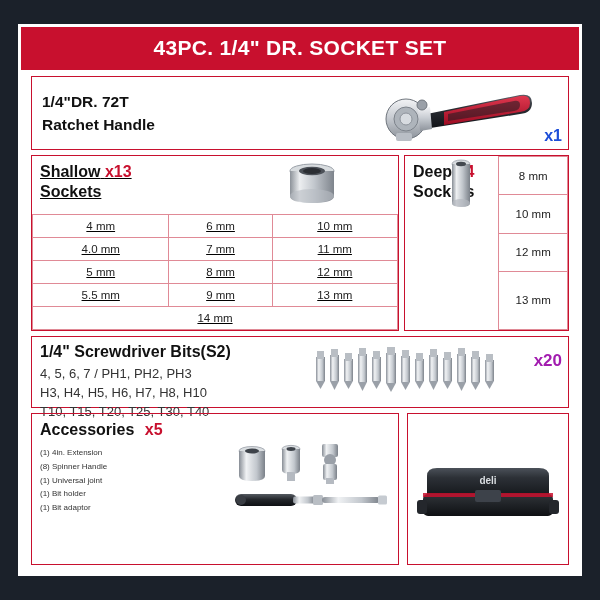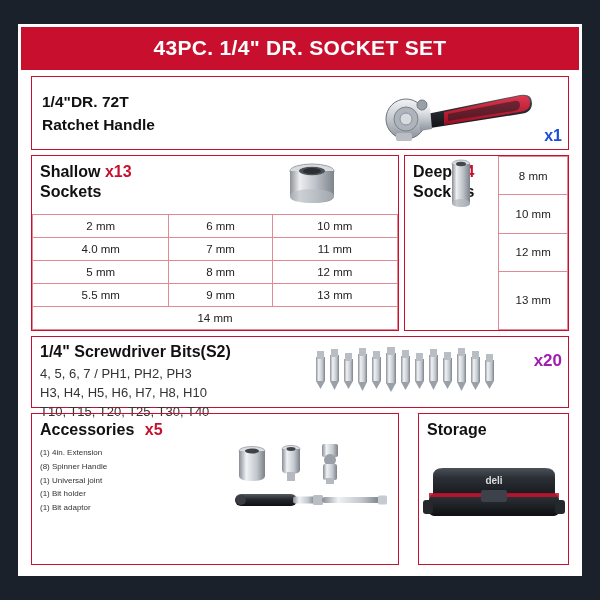--- a/index.html
+++ b/index.html
@@ -109,20 +109,21 @@
   
   .sockets-wrap {
     margin-top: 5px;
     display: flex;
     gap: 5px;
   }
   .shallow-box {
     flex: 0 0 368px;
     display: flex;
     flex-direction: column;
+    text-decoration: underline;
   }
   .deep-box {
     flex: 1;
     display: flex;
     flex-direction: row;
     gap: 16px;
   }
   .sock-head {
     display: flex;
     align-items: flex-start;
@@ -181,21 +182,21 @@
   }
   .bits-qty {
     position: absolute;
     right: 6px;
     top: 14px;
   }
   
   .bottom-wrap {
     margin-top: 5px;
     display: flex;
-    gap: 19px;
+    gap: 8px;
     flex: 1;
   }
   .acc-box {
     flex: 0 0 368px;
     padding: 6px 8px;
     box-sizing: border-box;
     position: relative;
   }
   .sto-box {
     flex: 1;
@@ -295,21 +296,21 @@
               <ellipse cx="30" cy="11" rx="22" ry="7" fill="#d8dcdf" stroke="#9aa0a8" stroke-width="1"></ellipse>
               <path d="M8 11 L8 36 q0 7 22 7 q22 0 22 -7 L52 11 z" fill="url(#sk1)"></path>
               <ellipse cx="30" cy="36" rx="22" ry="7" fill="#b7bcc3" opacity="0.6"></ellipse>
               <ellipse cx="30" cy="11" rx="13" ry="4.2" fill="#4c5158"></ellipse>
               <ellipse cx="30" cy="11" rx="9" ry="3" fill="#2b2e33"></ellipse>
             </svg>
           </div>
           <table class="szs">
             <tbody>
               <tr>
-                <td>2 mm</td>
+                <td>4 mm</td>
                 <td>6 mm</td>
                 <td>10 mm</td>
               </tr>
               <tr>
                 <td>4.0 mm</td>
                 <td>7 mm</td>
                 <td>11 mm</td>
               </tr>
               <tr>
                 <td>5 mm</td>
@@ -513,21 +514,20 @@
 
             <g transform="translate(86,52)">
               <rect x="0" y="3" width="10" height="10" rx="1.5" fill="#b9bec4"></rect>
               <rect x="9" y="5" width="58" height="6" rx="3" fill="url(#ag1)"></rect>
               <rect x="65" y="3.4" width="9" height="9" rx="1.5" fill="#c6cbd1"></rect>
             </g>
           </svg>
         </div>
 
         <div class="box sto-box">
-          <div class="sect-title">Storage</div>
           <svg class="sto-img" viewBox="0 0 150 72">
             <defs>
               <linearGradient id="case-top" x1="0" y1="0" x2="0" y2="1">
                 <stop offset="0%" stop-color="#4b5159"></stop>
                 <stop offset="35%" stop-color="#2c3036"></stop>
                 <stop offset="100%" stop-color="#15181c"></stop>
               </linearGradient>
               <linearGradient id="case-bot" x1="0" y1="0" x2="0" y2="1">
                 <stop offset="0%" stop-color="#303439"></stop>
                 <stop offset="100%" stop-color="#0e1013"></stop>

